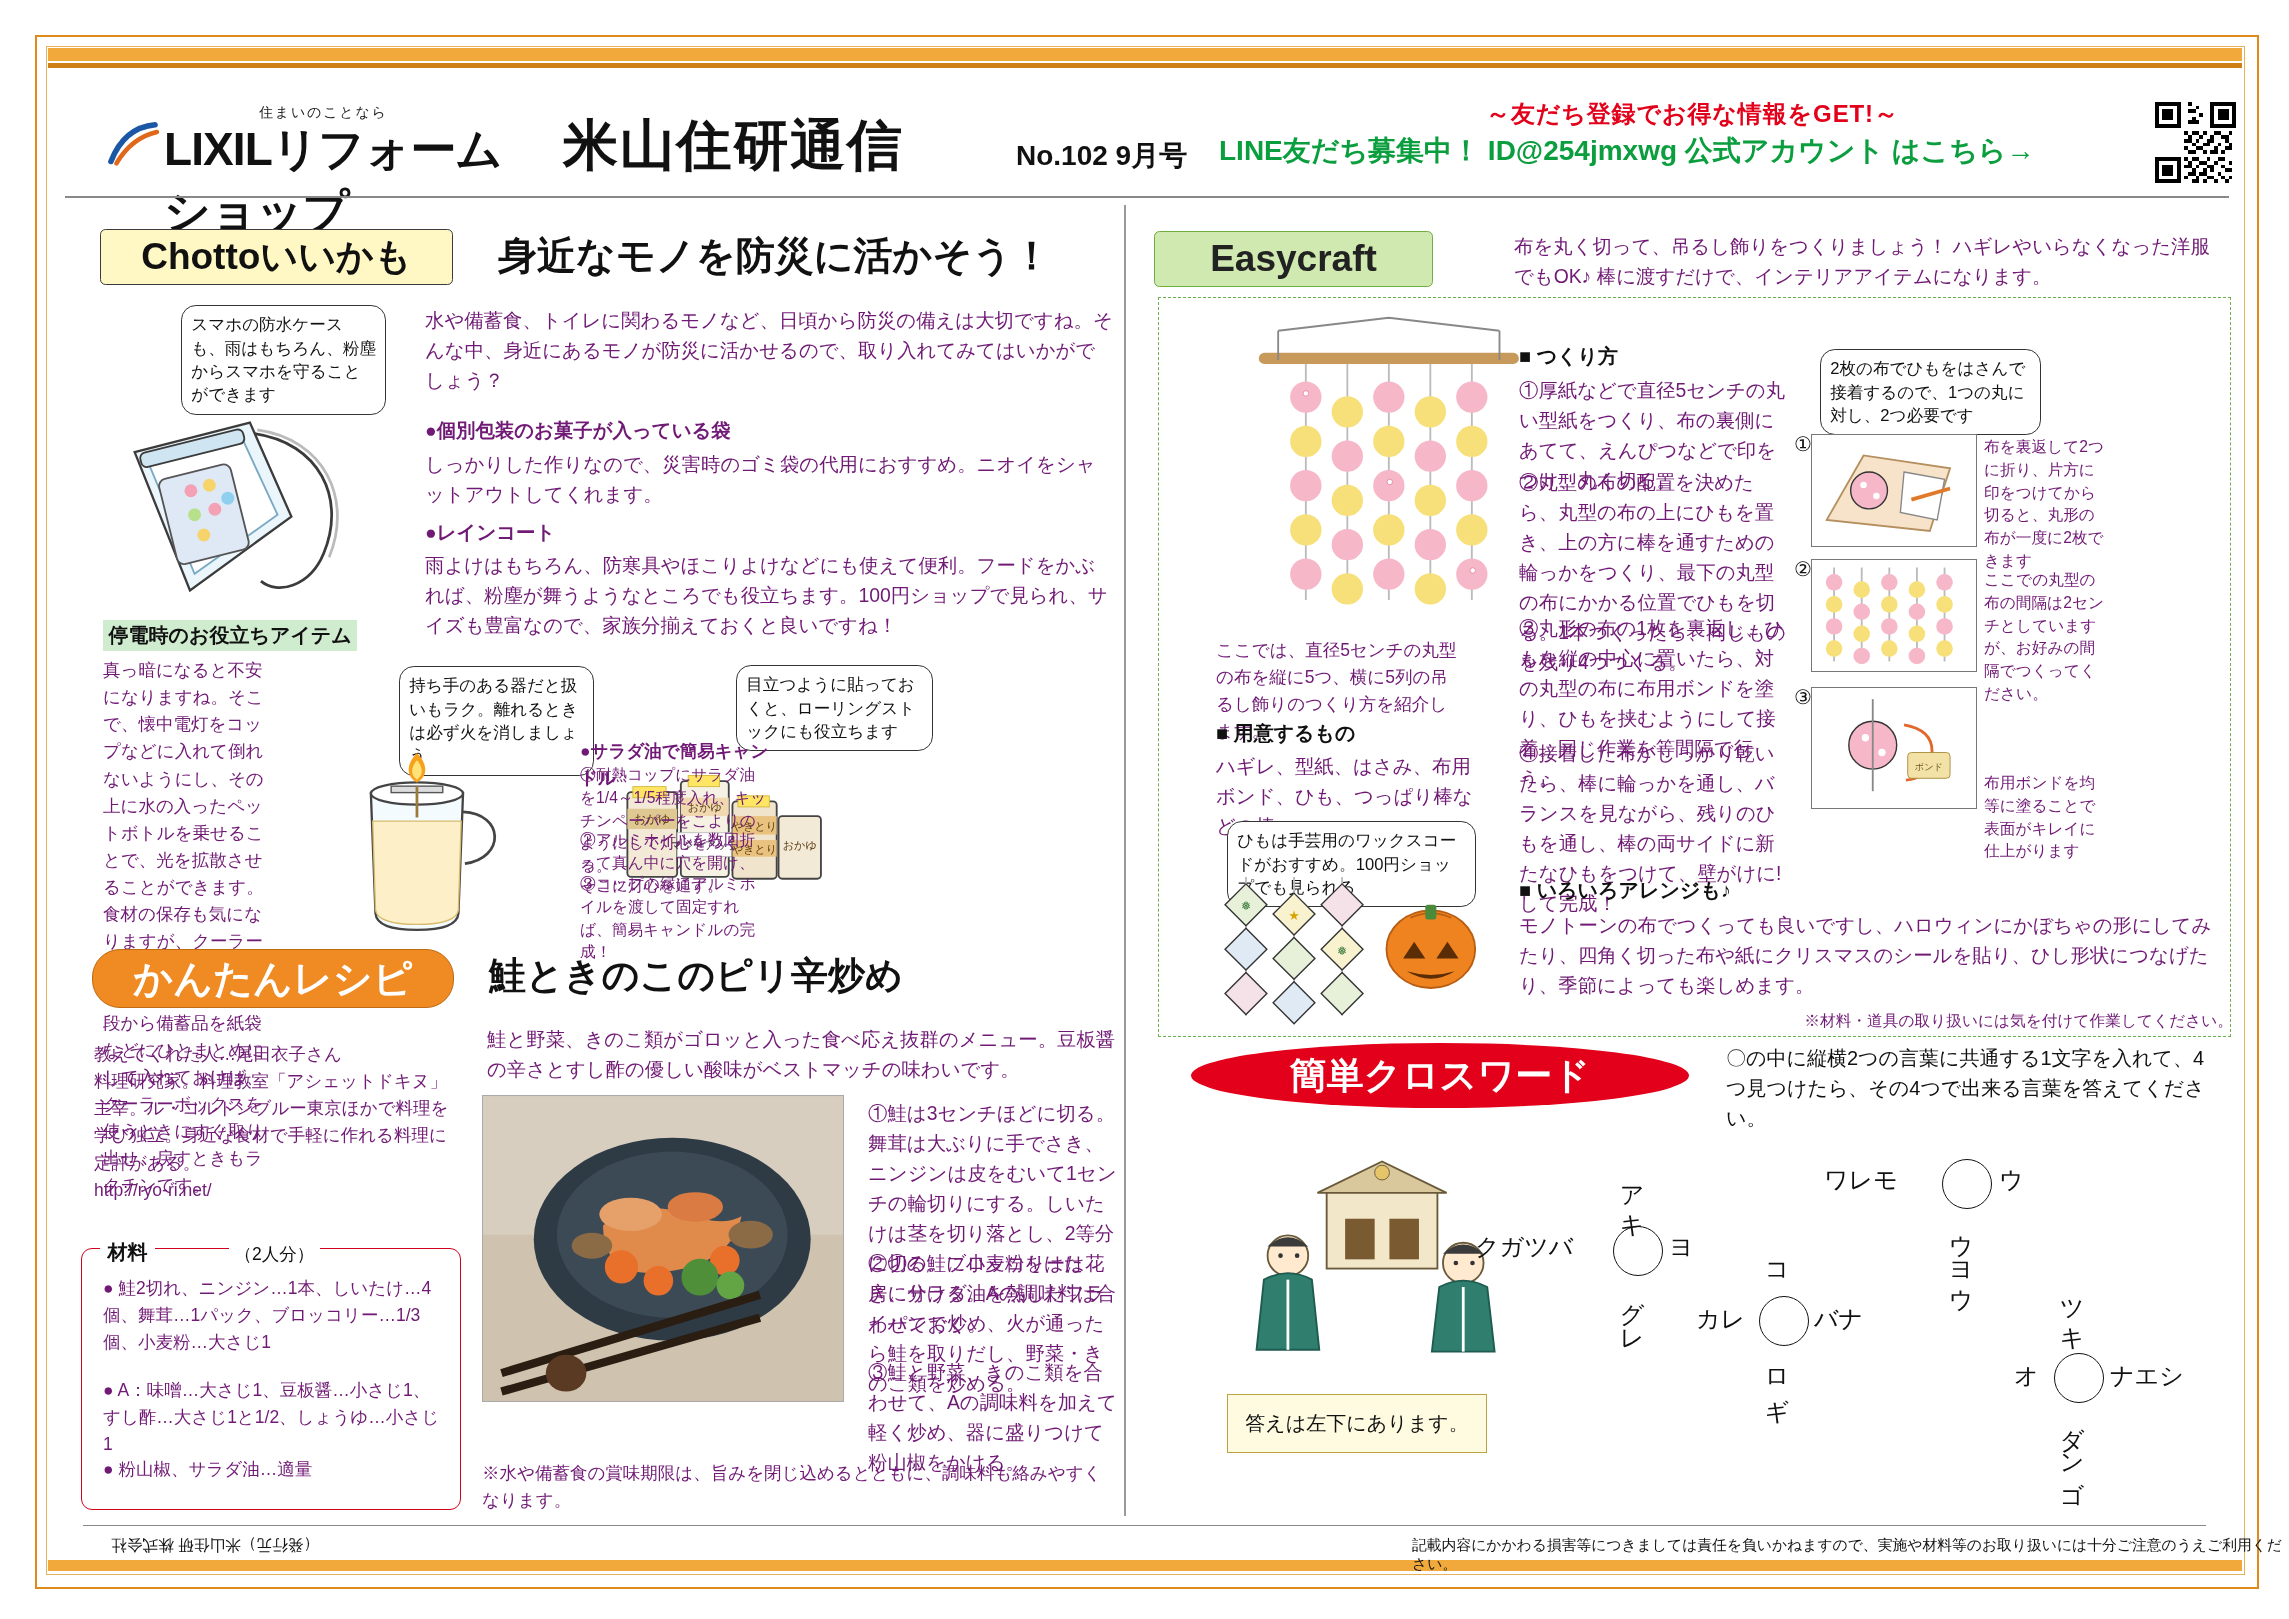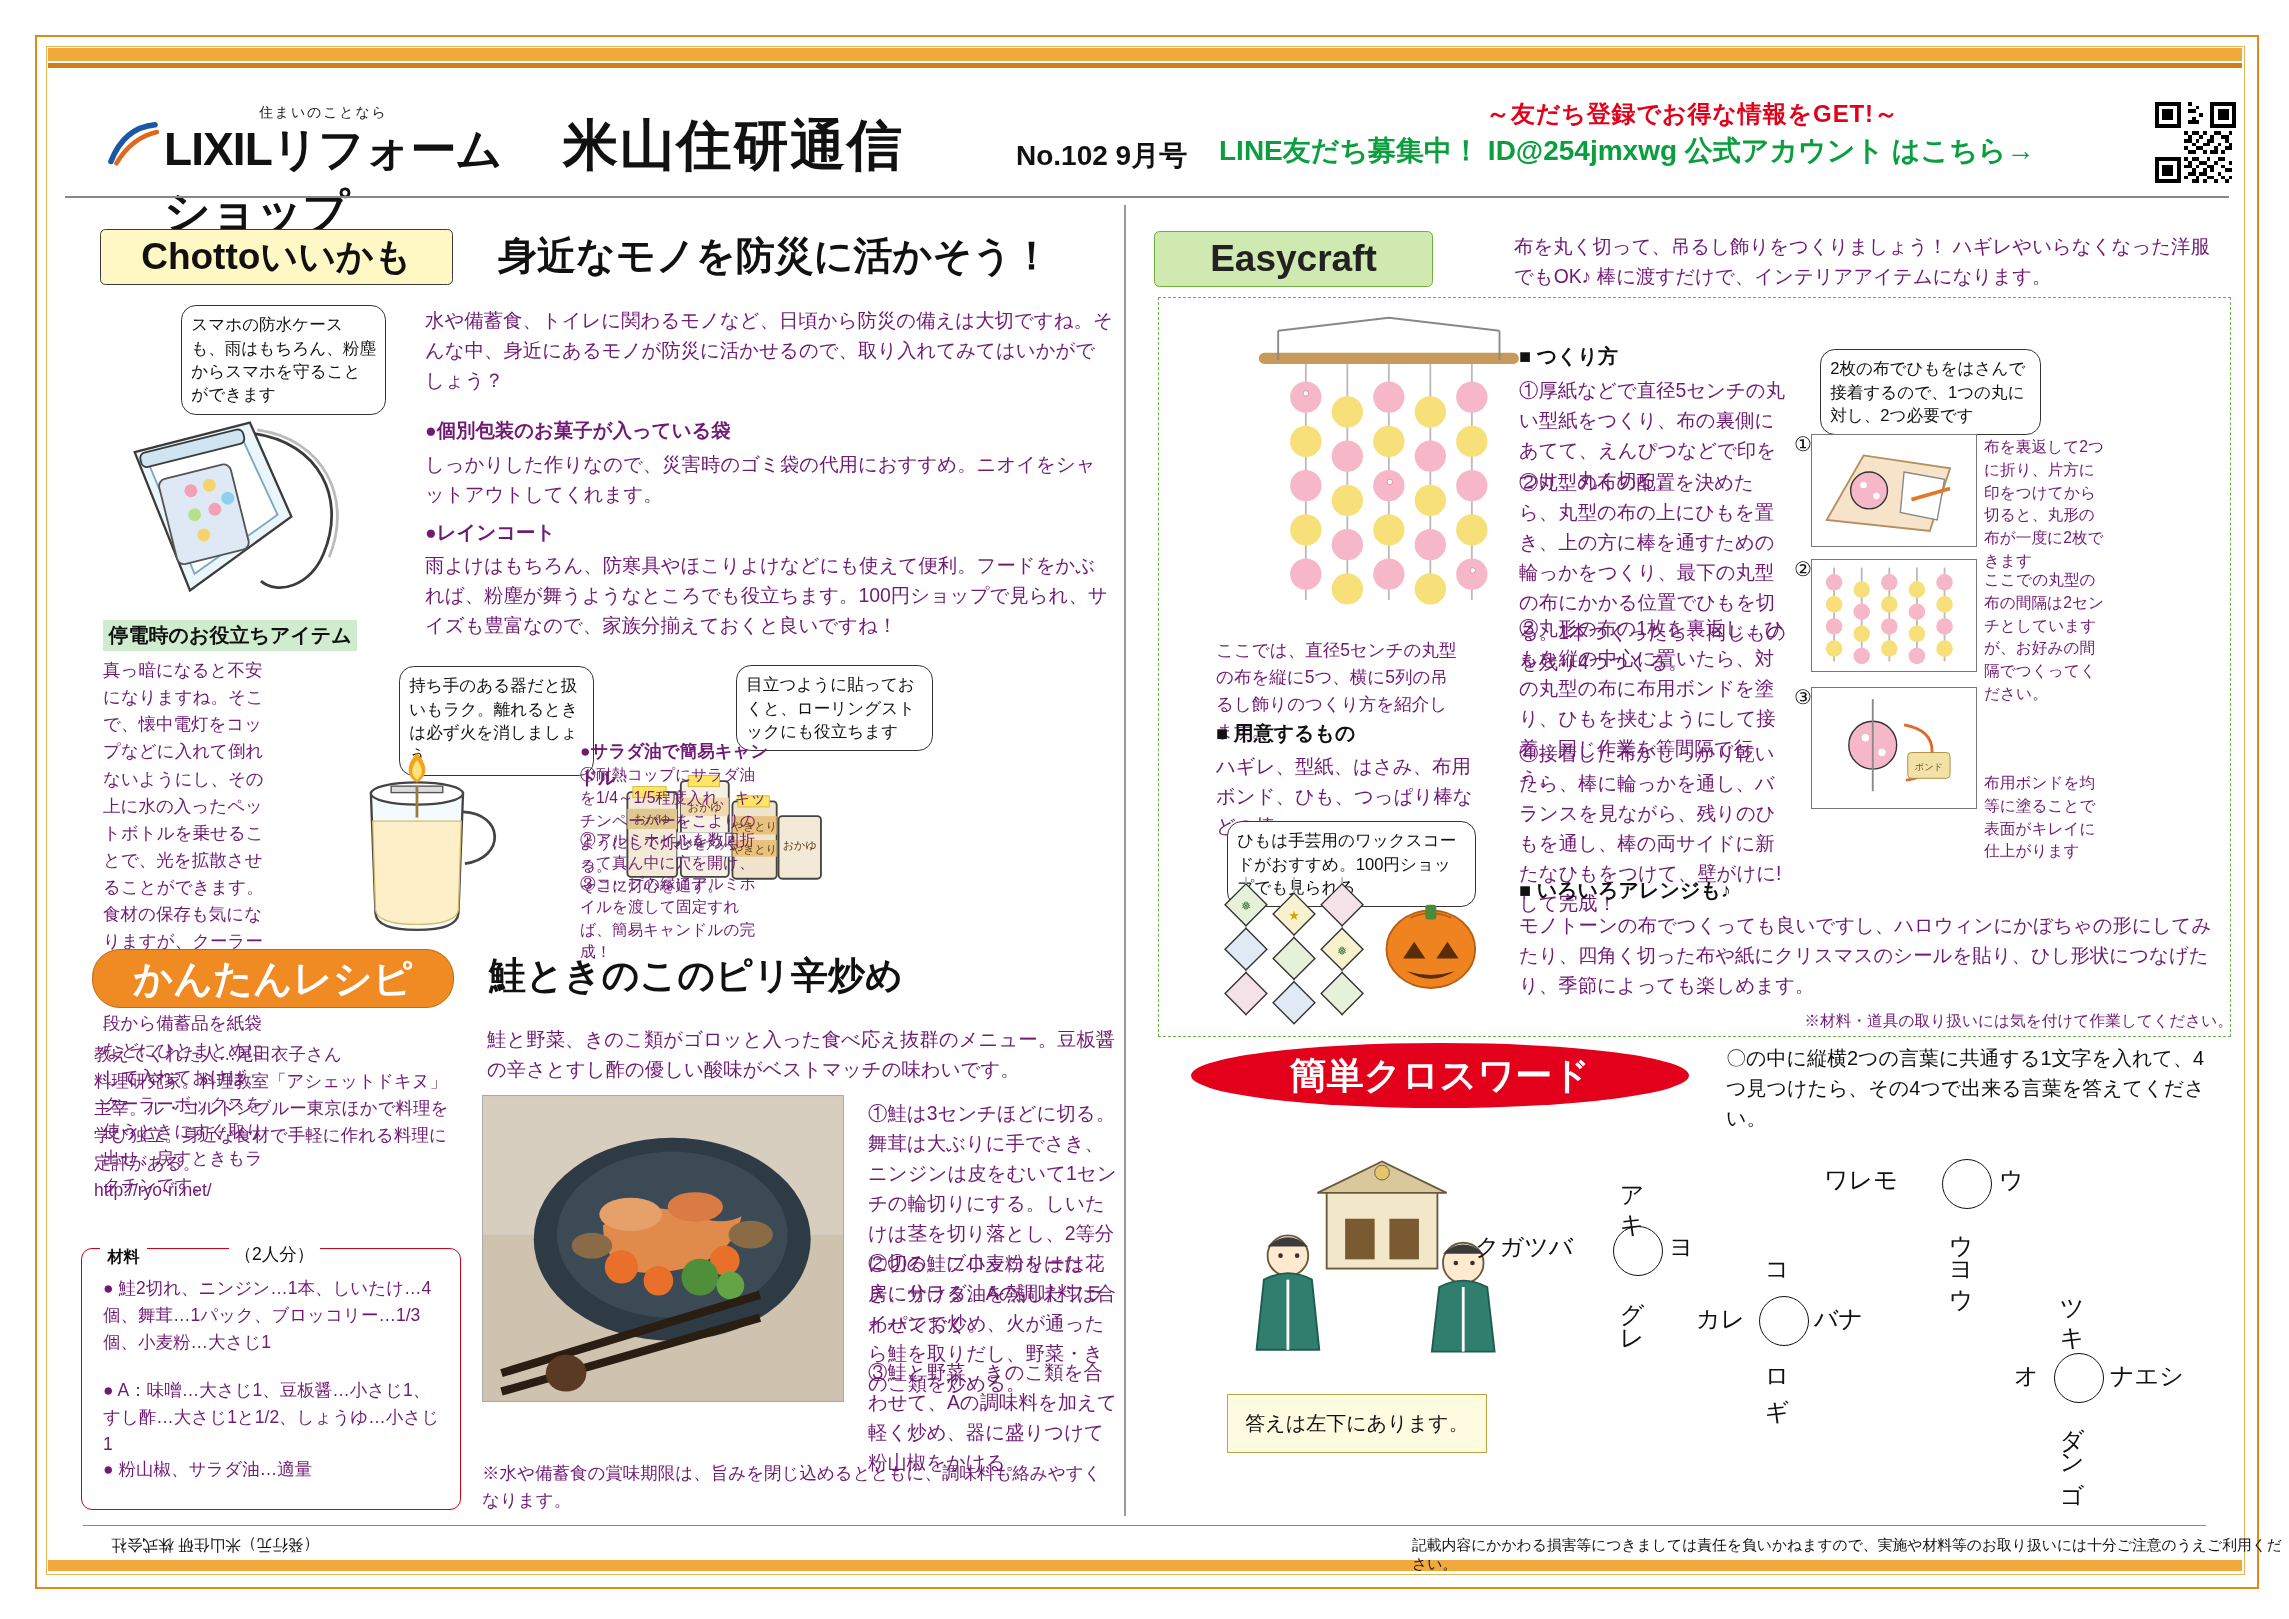--- a/index.html
+++ b/index.html
@@ -56,21 +56,21 @@
   .cw-cell{position:absolute;font-size:24px;line-height:1;color:#111;}
   .cw-circle{position:absolute;width:48px;height:48px;border:1.8px solid #111;border-radius:50%;}
 
   
   .footer-rule{position:absolute;left:83px;top:1525px;width:2123px;height:0.9px;background:#888;}
   .footer-left{position:absolute;left:111px;top:1534px;font-size:15.7px;color:#111;transform:rotate(180deg);}
   .footer-right{position:absolute;left:1412px;top:1536px;font-size:14.8px;color:#111;}
 
   
   .mat-box{position:absolute;left:81px;top:1248px;width:378px;height:260px;border:1.8px solid #d0021b;border-radius:11px;}
-  .mat-title{position:absolute;left:100px;top:1239px;background:#fff;padding:0 7.4px;font-size:16px;font-weight:bold;margin-top:8px;}
+  .mat-title{position:absolute;left:100px;top:1239px;background:#fff;padding:0 7.4px;font-size:20px;font-weight:bold;}
   .mat-sub{position:absolute;left:229px;top:1242px;background:#fff;padding:0 5.5px;font-size:17.5px;}
 
   .photo{position:absolute;left:482px;top:1095px;width:360px;height:305px;border:0.9px solid #aaa;overflow:hidden;background:#cdbba6;}
 
   
   svg{overflow:visible;}
 </style>
 </head>
 <body>
 

